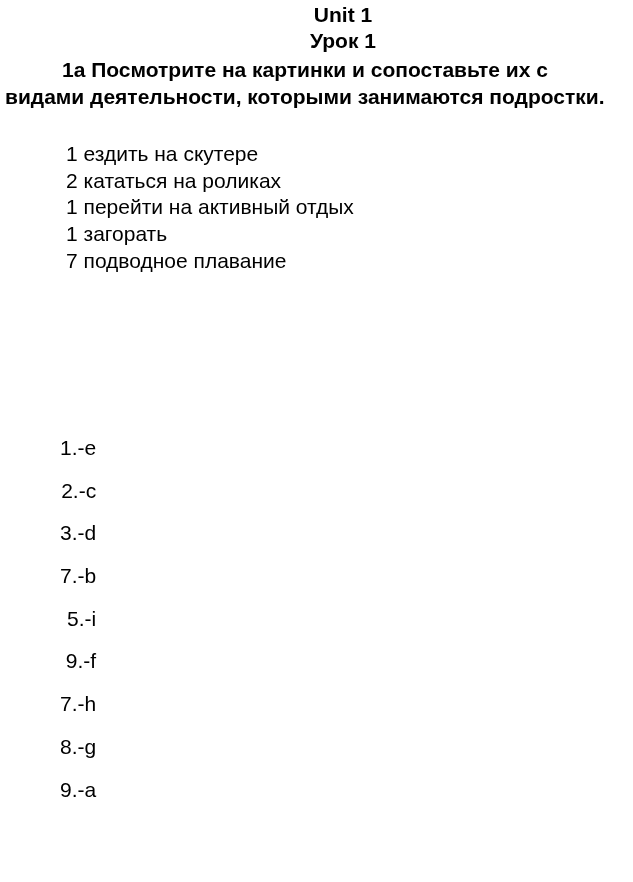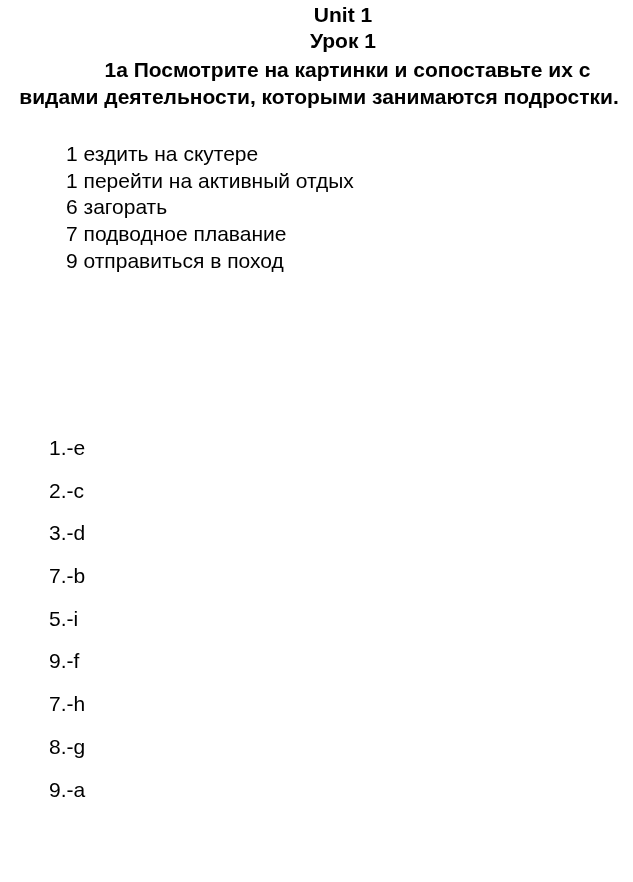--- a/index.html
+++ b/index.html
@@ -10,48 +10,47 @@
     .title {
       position: absolute; left: 0; width: 686px; text-align: center;
       font-weight: bold; font-size: 21px; line-height: 26px;
     }
     #t1 { top: 2px; }
     #t2 { top: 28px; }
     .heading {
       position: absolute; left: 5px; top: 57px; width: 628px;
       font-weight: bold; font-size: 21px; line-height: 26.5px;
       text-indent: 57px;
-      text-align: center;
     }
     .list {
       position: absolute; left: 62px; top: 137px; margin: 4px; padding: 0; list-style: none;
     }
     .list li {
       font-size: 21px; line-height: 26.7px; white-space: nowrap;
     }
     .answers {
-      position: absolute; left: 49px; top: 435px; margin: 0; padding: 0; list-style: none;
+      position: absolute; left: 60px; top: 435px; margin: 0; padding: 0; list-style: none; text-align: right;
     }
     .answers li {
       font-size: 21px; line-height: 26px; height: 42.7px; white-space: nowrap;
     }
   </style>
 </head>
 <body>
 
 <div id="t1" class="title">Unit 1</div>
 <div id="t2" class="title">Урок 1</div>
 <div class="heading">1a Посмотрите на картинки и сопоставьте их с видами деятельности, которыми занимаются подростки.</div>
 
 <ul class="list">
   <li>1 ездить на скутере</li>
+  <li>2 кататься на роликах</li>
   <li>1 перейти на активный отдых</li>
-  <li>6 загорать</li>
+  <li>1 загорать</li>
   <li>7 подводное плавание</li>
-  <li>9 отправиться в поход</li>
 </ul>
 
 <ul class="answers">
   <li>1.-e</li>
   <li>2.-c</li>
   <li>3.-d</li>
   <li>7.-b</li>
   <li>5.-i</li>
   <li>9.-f</li>
   <li>7.-h</li>

